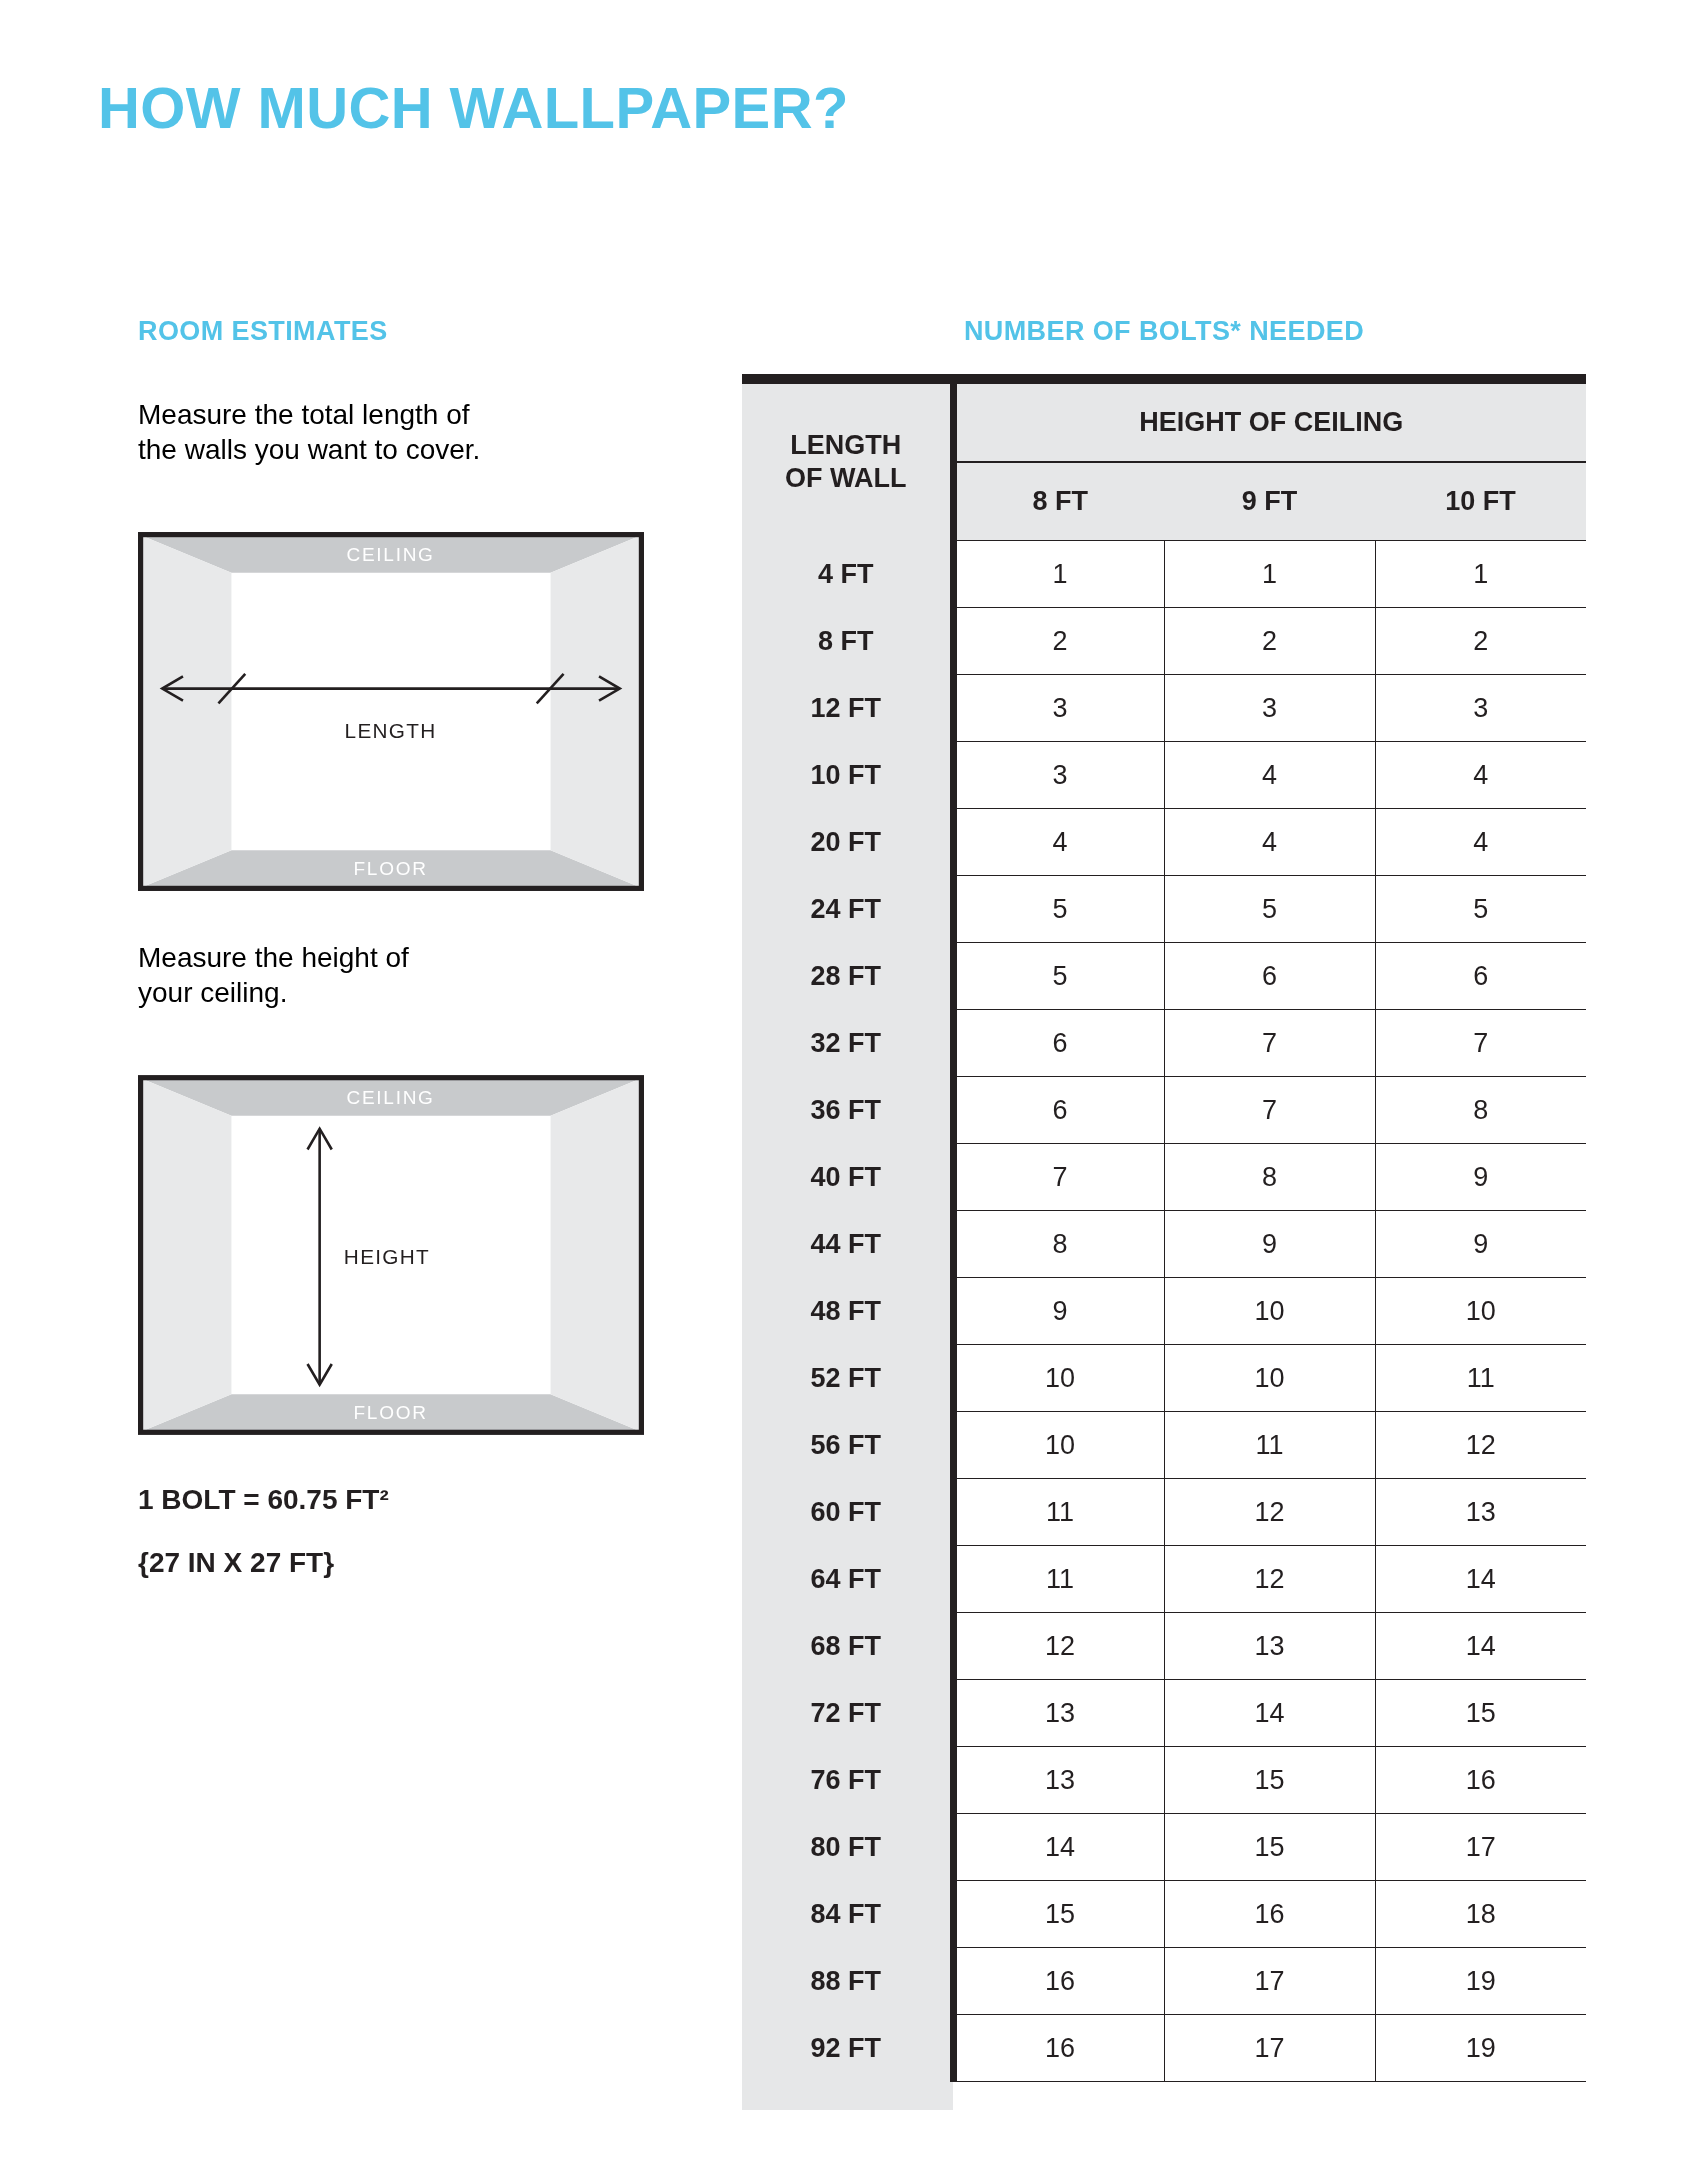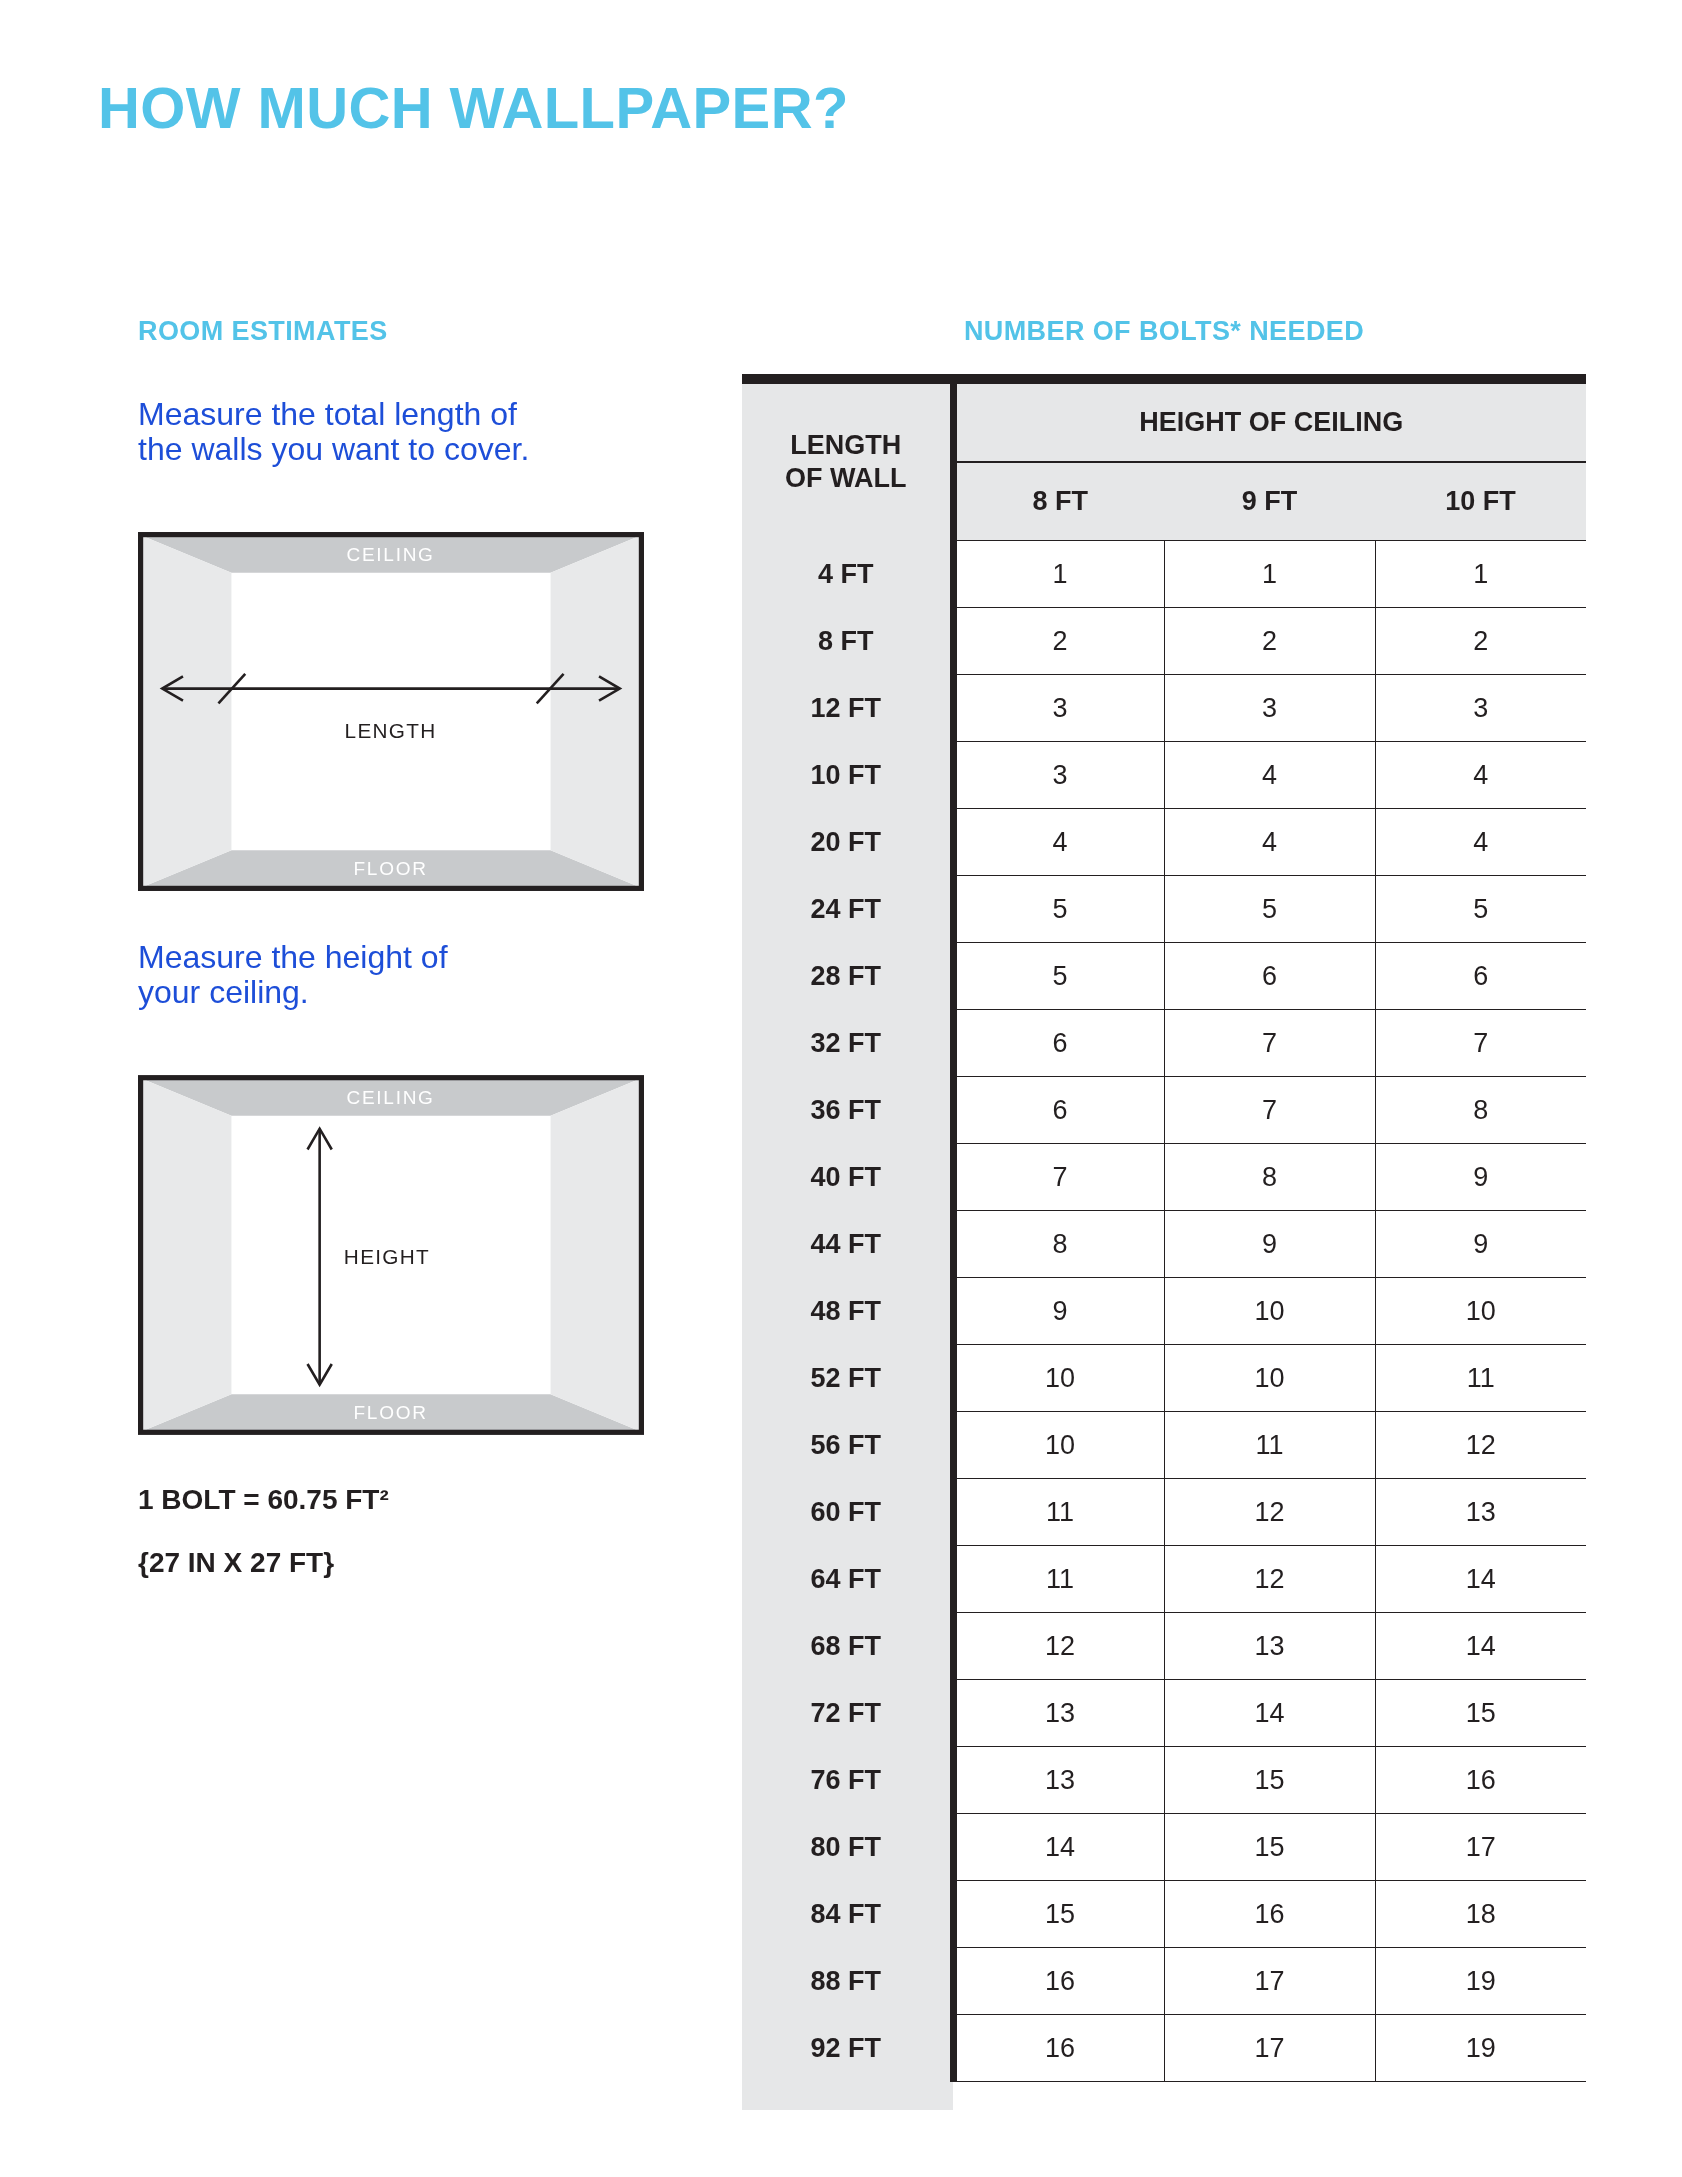--- a/index.html
+++ b/index.html
@@ -33,24 +33,24 @@
   .section-heading {
     margin: 0;
     font-size: 27px;
     font-weight: bold;
     letter-spacing: 0.4px;
     color: #53c3e8;
     line-height: 31px;
   }
   .body-text {
     margin: 0;
-    font-size: 32px;
+    font-size: 28px;
     line-height: 35px;
     white-space: pre-line;
-    color: #1d4ed8;
+    color: #000000;
   }
   .p1 { margin-top: 50px; }
   .diagram { display: block; margin-top: 65px; }
   .p2 { margin-top: 49px; }
   .p3 { margin-top: 48px; }
   .footnote {
     margin-top: 141px;
     font-size: 28px;
     font-weight: bold;
     line-height: 35px;

